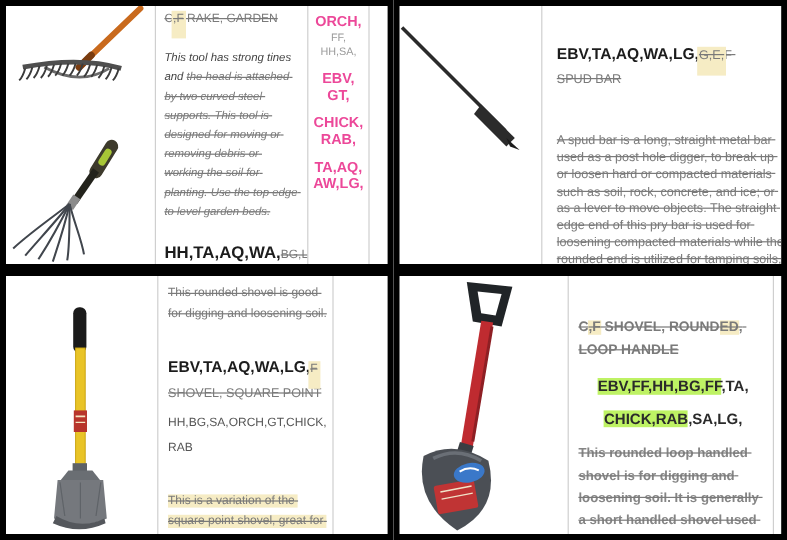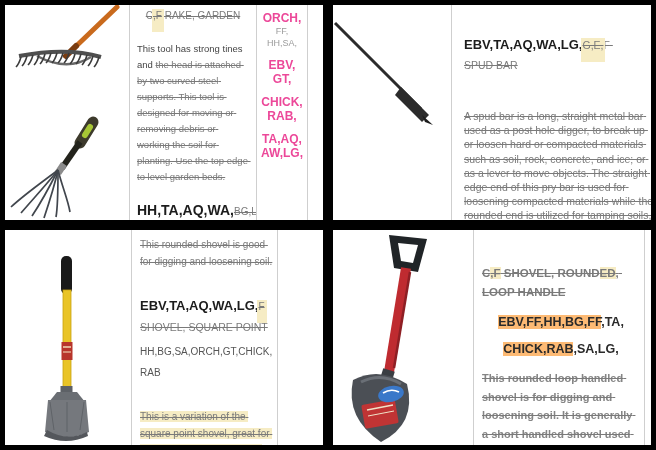--- a/index.html
+++ b/index.html
@@ -13,32 +13,32 @@
         position:relative;flex:0 0 auto;}
   .sliver{flex:1 1 auto;border-right:none;}
   .img-cell{display:flex;flex-direction:column;align-items:center;background:#fff;}
   svg{display:block;}
 
   
   .seg{white-space:pre-wrap;}
   .st{color:#7a7a7a;text-decoration:line-through;text-decoration-color:#7a7a7a;}
   .bd{font-weight:bold;color:#1c1c1c;}
   .xbd{font-weight:bold;color:#000;text-shadow:0 0 .6px #000;}
-  .hl{background:#fdba74;}
+  .hl{background:#bef264;}
   .hlc{background:#f6ecc4;}
   .big{font-size:13px;}
   .tail{position:relative;z-index:0;}
   .tail::after{content:"";position:absolute;left:-1px;right:-2px;top:-1px;height:2.3em;
                background:#f6ecc4;z-index:-1;}
 
   
   .c1-img{width:125px;}
   .c1t{width:127px;padding:4px 7px;font-size:9.5px;line-height:16px;color:#454545;}
-  .c1t .t-title{font-size:10px;text-align:center;line-height:14px;}
-  .c1t .p1{margin-top:18px;}
+  .c1t .t-title{font-size:10px;line-height:14px;}
+  .c1t .p1{margin-top:18px;font-style:italic;}
   .c1t .kwline{margin-top:14px;font-size:10px;line-height:23px;}
   .c1t .kwline .bd{font-size:14px;}
   .kw-cell{width:51px;padding-top:6px;text-align:center;}
   .kwb{font-size:12px;font-weight:bold;color:#ec4899;line-height:14px;}
   .kws{font-size:9px;color:#9b9b9b;line-height:12px;}
   .gap{margin-top:9px;}
 
   
   .c2-img{width:119px;}
   .c2t{flex:1 1 auto;border-right:none;padding:30px 10px 0 12px;}

